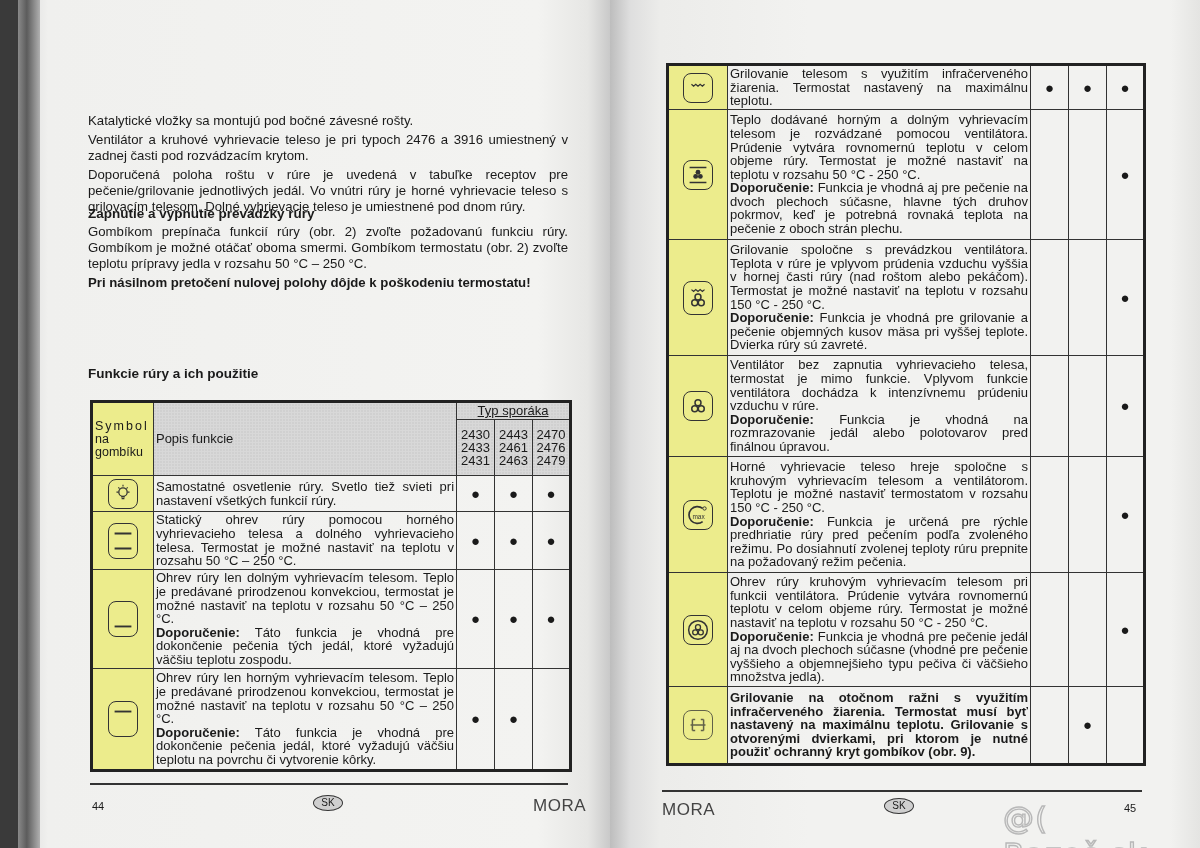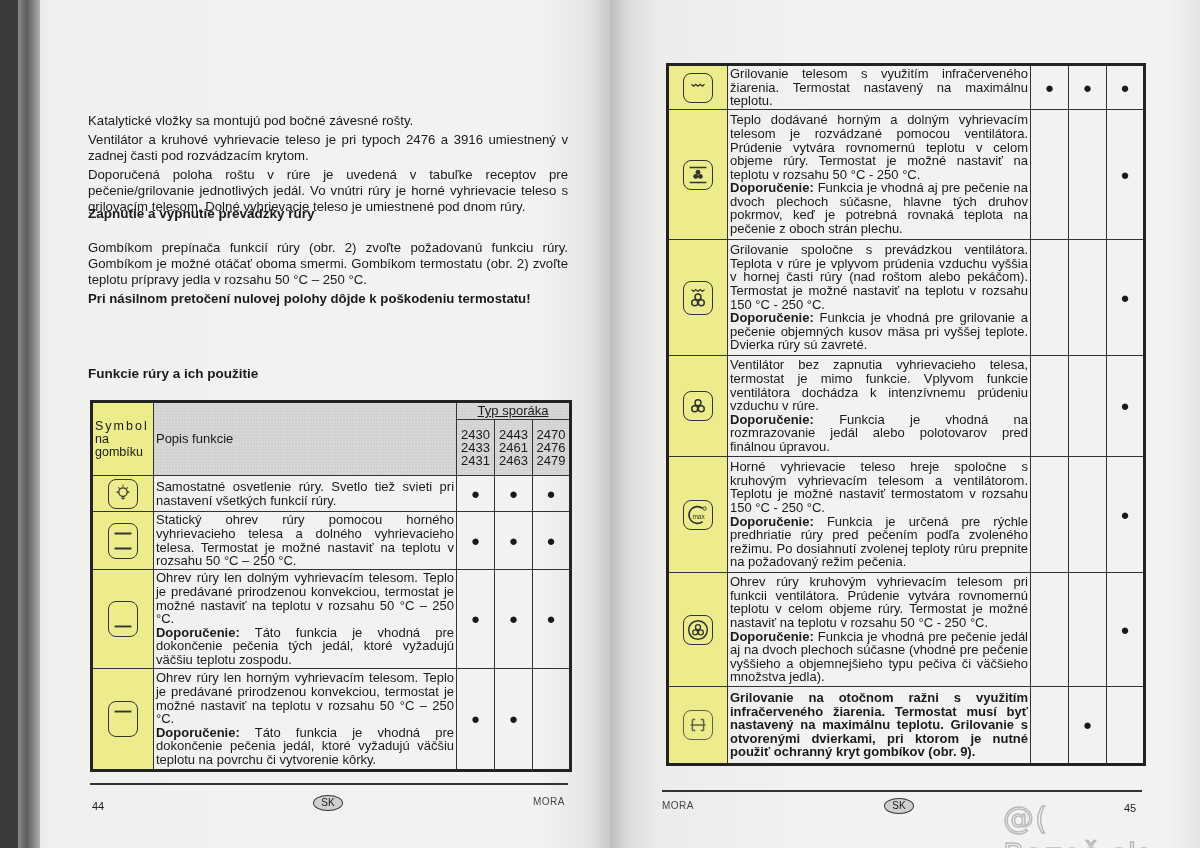--- a/index.html
+++ b/index.html
@@ -37,21 +37,21 @@
   .typ { text-decoration: underline; text-align: center; }
   .desc b { font-weight: bold; }
 
   .knob { display: inline-block; width: 30px; height: 30px; border: 1.6px solid #333; border-radius: 8px;
     position: relative; background: transparent; vertical-align: middle; }
   .knob svg { position: absolute; left: 0; top: 0; width: 100%; height: 100%; }
   .row-plain .sym { background: transparent; }
 
   .footer-rule { position: absolute; height: 2px; background: #333; }
   .pg-num { position: absolute; font-size: 11px; }
-  .brand { position: absolute; font-size: 10px; color: #444; letter-spacing: 0.5px; }
+  .brand { position: absolute; font-size: 17px; color: #444; letter-spacing: 0.5px; }
   .sk-badge { position: absolute; width: 30px; height: 16px; border: 1.3px solid #333; border-radius: 50%;
     background: #cfcfcf; font-size: 10px; text-align: center; line-height: 13px; }
 
   .watermark { position: absolute; left: 1003px; top: 800px; font-size: 31px; color: transparent;
     -webkit-text-stroke: 1.4px #b8b8b8; font-family: "DejaVu Sans", sans-serif; letter-spacing: 1px; }
 </style>
 </head>
 <body>
 
 <div class="spread">
@@ -59,21 +59,21 @@
   <div class="page page-left">
     <div class="binding"></div>
 
     <div class="p-text" style="top:66px;margin-top:47px;">
       <p>Katalytické vložky sa montujú pod bočné závesné rošty.</p>
       <p>Ventilátor a kruhové vyhrievacie teleso je pri typoch 2476 a 3916 umiestnený v zadnej časti pod rozvádzacím krytom.</p>
       <p>Doporučená poloha roštu v rúre je uvedená v tabuľke receptov pre pečenie/grilovanie jednotlivých jedál. Vo vnútri rúry je horné vyhrievacie teleso s grilovacím telesom. Dolné vyhrievacie teleso je umiestnené pod dnom rúry.</p>
     </div>
 
     <div class="heading" style="top:206px;">Zapnutie a vypnutie prevádzky rúry</div>
-    <div class="p-text" style="top:240px;">
+    <div class="p-text" style="top:224px;">
       <p>Gombíkom prepínača funkcií rúry (obr. 2) zvoľte požadovanú funkciu rúry. Gombíkom je možné otáčať oboma smermi. Gombíkom termostatu (obr. 2) zvoľte teplotu prípravy jedla v rozsahu 50 °C – 250 °C.</p>
       <p class="bold">Pri násilnom pretočení nulovej polohy dôjde k poškodeniu termostatu!</p>
     </div>
 
     <div class="heading" style="top:366px;">Funkcie rúry a ich použitie</div>
 
     <table class="ft" style="left:72px; top:400px; width:482px;">
       <colgroup>
           <col style="width:62px">
           <col style="width:304px">

